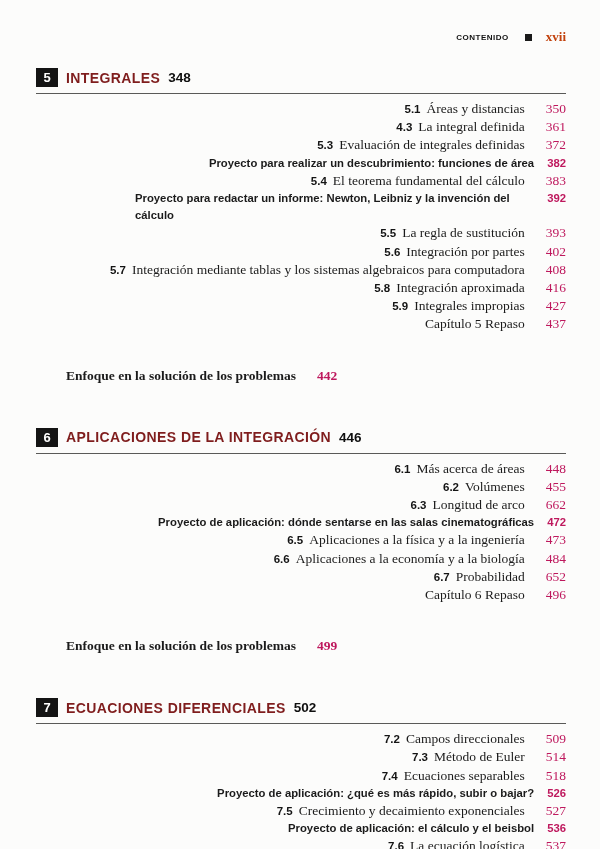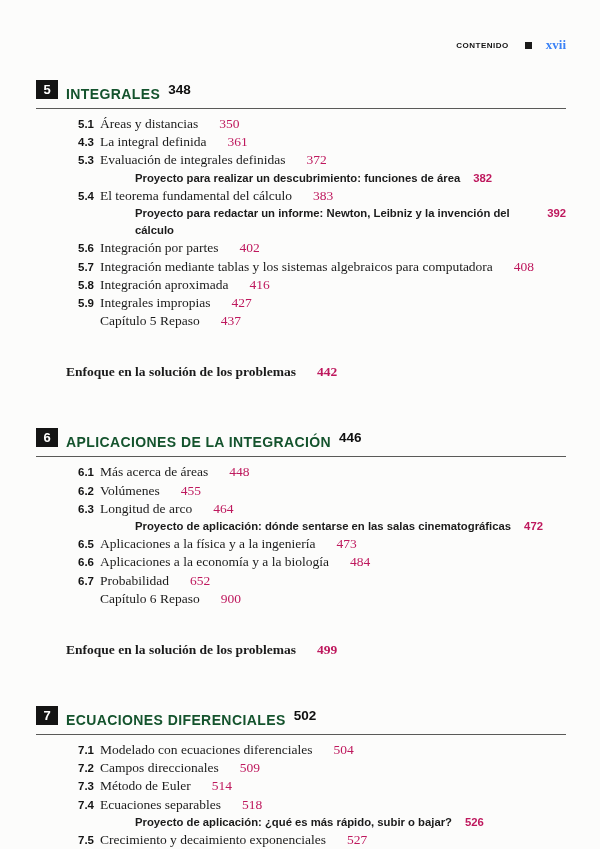--- a/index.html
+++ b/index.html
@@ -8,21 +8,21 @@
     height: 849px;
     background: #fcfcfb;
     color: #1b1b1b;
     font-family: "Liberation Serif", "DejaVu Serif", serif;
     overflow: hidden;
   }
   .page {
     box-sizing: border-box;
     width: 600px;
     height: 849px;
-    padding: 38px 34px 20px 36px;
+    padding: 30px 34px 20px 36px;
   }
   
   .page-header {
     display: flex;
     justify-content: flex-end;
     align-items: center;
     margin-bottom: 24px;
     height: 14px;
   }
   .running-title {
@@ -35,21 +35,21 @@
   .header-square {
     display: inline-block;
     width: 7px;
     height: 7px;
     background: #1a1a1a;
     margin: 0 14px 0 16px;
   }
   .page-number {
     font-weight: 700;
     font-size: 13px;
-    color: #3b82f6;
+    color: #c2410c;
   }
   
   .chapter { margin-bottom: 0; }
   .chapter-heading {
     display: flex;
     align-items: center;
     border-bottom: 1.5px solid #5a5a58;
     padding-bottom: 6px;
     margin-bottom: 4px;
   }
@@ -65,37 +65,37 @@
     font-weight: 700;
     font-size: 13px;
     margin-right: 8px;
     flex: 0 0 22px;
   }
   .ch-title {
     font-family: "Liberation Sans", "DejaVu Sans", sans-serif;
     font-weight: 700;
     font-size: 14px;
     letter-spacing: 0.4px;
-    color: #14532d;
-    margin-top: 10px;
+    color: #7f1d1d;
   }
   .ch-page {
     font-family: "Liberation Sans", "DejaVu Sans", sans-serif;
     font-weight: 700;
     font-size: 13.5px;
     margin-left: 8px;
     color: #0f0f0f;
   }
   
   .rows { }
   .row {
     display: flex;
     align-items: baseline;
     line-height: 17.2px;
     font-size: 13.5px;
+    justify-content: flex-end;
   }
   .row.section { padding-left: 42px; }
   .row-num {
     flex: 0 0 22px;
     font-family: "Liberation Sans", "DejaVu Sans", sans-serif;
     font-weight: 700;
     font-size: 11.5px;
     color: #141414;
   }
   .row-title { color: #1b1b1b; }
@@ -164,20 +164,25 @@
           <div class="row section">
             <span class="row-num">5.4</span>
             <span class="row-title">El teorema fundamental del cálculo</span>
             <span class="row-page">383</span>
           </div>
           <div class="row project">
             <span class="row-title">Proyecto para redactar un informe:  Newton, Leibniz y la invención del cálculo</span>
             <span class="row-page">392</span>
           </div>
           <div class="row section">
+            <span class="row-num">5.5</span>
+            <span class="row-title">La regla de sustitución</span>
+            <span class="row-page">393</span>
+          </div>
+          <div class="row section">
             <span class="row-num">5.6</span>
             <span class="row-title">Integración por partes</span>
             <span class="row-page">402</span>
           </div>
           <div class="row section">
             <span class="row-num">5.7</span>
             <span class="row-title">Integración mediante tablas y los sistemas algebraicos para computadora</span>
             <span class="row-page">408</span>
           </div>
           <div class="row section">
@@ -213,21 +218,21 @@
             <span class="row-page">448</span>
           </div>
           <div class="row section">
             <span class="row-num">6.2</span>
             <span class="row-title">Volúmenes</span>
             <span class="row-page">455</span>
           </div>
           <div class="row section">
             <span class="row-num">6.3</span>
             <span class="row-title">Longitud de arco</span>
-            <span class="row-page">464</span>
+            <span class="row-page">662</span>
           </div>
           <div class="row project">
             <span class="row-title">Proyecto de aplicación:  dónde sentarse en las salas cinematográficas</span>
             <span class="row-page">472</span>
           </div>
           <div class="row section">
             <span class="row-num">6.5</span>
             <span class="row-title">Aplicaciones a la física y a la ingeniería</span>
             <span class="row-page">473</span>
           </div>
@@ -236,41 +241,36 @@
             <span class="row-title">Aplicaciones a la economía y a la biología</span>
             <span class="row-page">484</span>
           </div>
           <div class="row section">
             <span class="row-num">6.7</span>
             <span class="row-title">Probabilidad</span>
             <span class="row-page">652</span>
           </div>
           <div class="row review">
             <span class="row-title">Capítulo 6 Repaso</span>
-            <span class="row-page">900</span>
+            <span class="row-page">496</span>
           </div>
         </div>
         <div class="focus">
           <span class="row-title">Enfoque en la solución de los problemas</span>
           <span class="row-page">499</span>
         </div>
       </section>
       <section class="chapter">
         <div class="chapter-heading">
           <span class="ch-num-box">7</span>
           <span class="ch-title">ECUACIONES DIFERENCIALES</span>
           <span class="ch-page">502</span>
         </div>
         <div class="rows">
           <div class="row section">
-            <span class="row-num">7.1</span>
-            <span class="row-title">Modelado con ecuaciones diferenciales</span>
-            <span class="row-page">504</span>
-          </div>
-          <div class="row section">
             <span class="row-num">7.2</span>
             <span class="row-title">Campos direccionales</span>
             <span class="row-page">509</span>
           </div>
           <div class="row section">
             <span class="row-num">7.3</span>
             <span class="row-title">Método de Euler</span>
             <span class="row-page">514</span>
           </div>
           <div class="row section">

